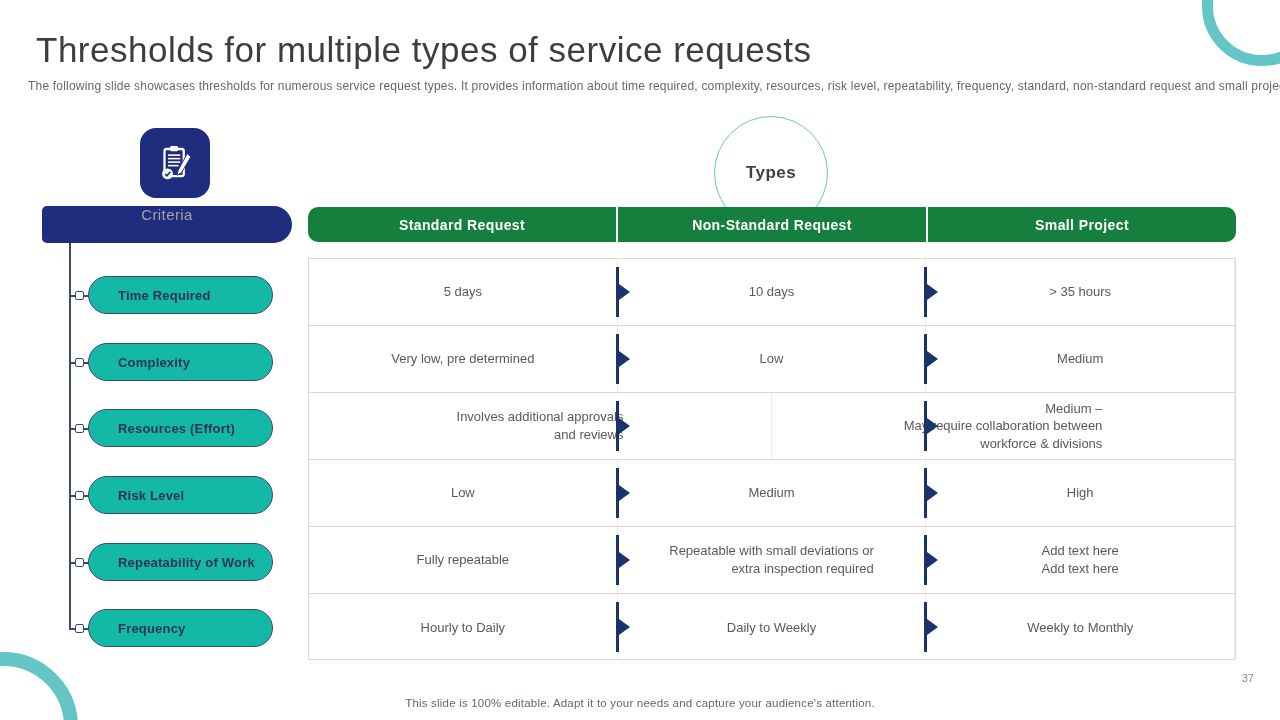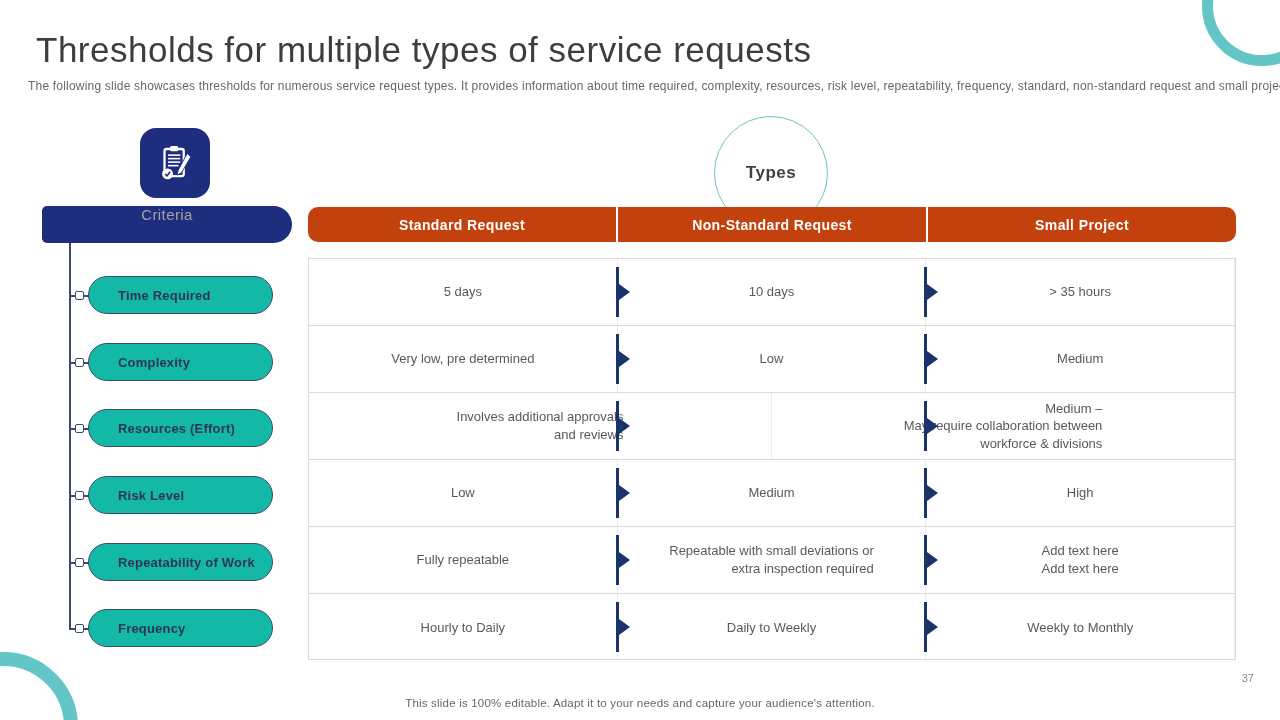--- a/index.html
+++ b/index.html
@@ -52,21 +52,21 @@
   
   .types-circle{
     position:absolute;left:714px;top:116px;width:114px;height:114px;border-radius:50%;
     background:#fff;border:1.5px solid #6ec4c6;box-sizing:border-box;z-index:1;
     display:flex;align-items:center;justify-content:center;
     font-weight:bold;font-size:17px;color:#404040;letter-spacing:0.5px;
   }
 
   
   .thead{
-    position:absolute;left:308px;top:207px;width:928px;height:35px;background:#c2410c;
+    position:absolute;left:308px;top:207px;width:928px;height:35px;background:#15803d;
     border-radius:10px;display:flex;z-index:2;
   }
   .thead .hcell{
     flex:1;display:flex;align-items:center;justify-content:center;color:#fff;
     font-weight:bold;font-size:14px;letter-spacing:0.4px;
   }
   .thead .hcell:not(:last-child){border-right:2px solid #ffffff;}
 
   
   .tbody{

